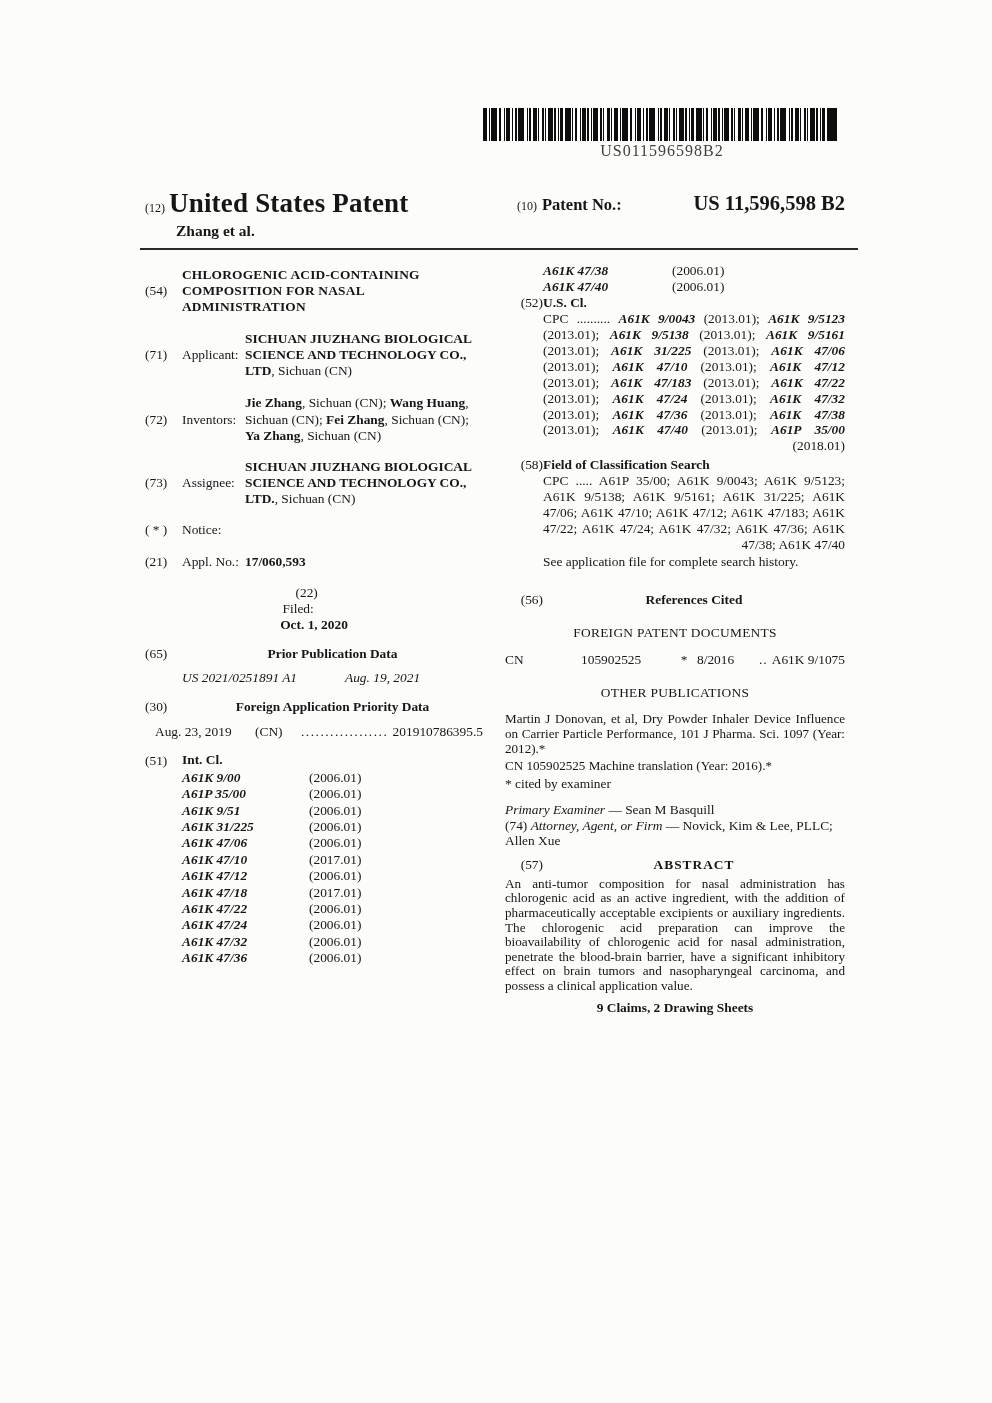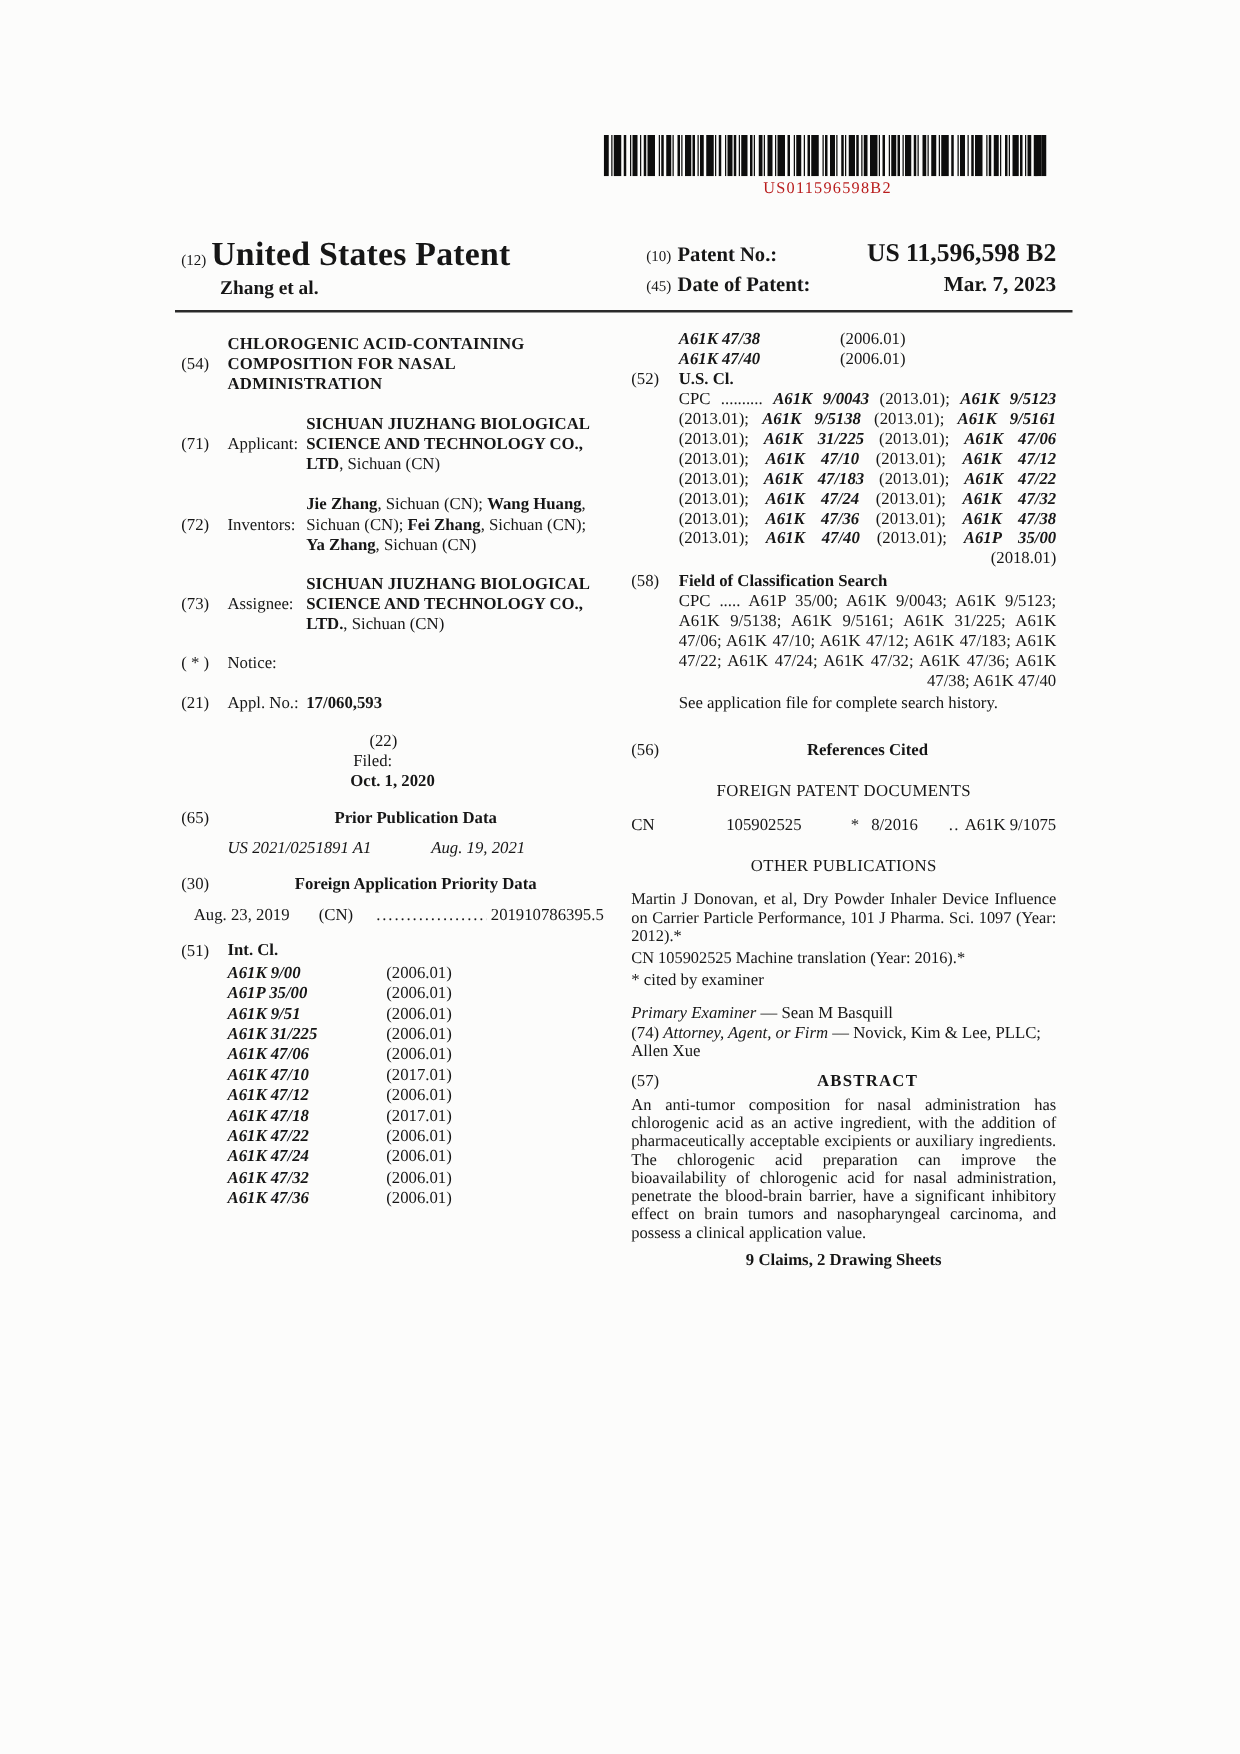--- a/index.html
+++ b/index.html
@@ -9,21 +9,21 @@
     margin:0 auto;
     background:#fcfcfb;
     font-family:"Liberation Serif","DejaVu Serif",serif;
     color:#161616;
     overflow:hidden;
   }
   
   .barcode-wrap{position:absolute;left:483px;top:108px;width:358px;text-align:center;}
   .barcode-bars{height:33px;}
   .barcode-bars svg rect{fill:#0d0d0d;}
-  .barcode-text{font-size:13px;letter-spacing:1px;margin-top:1px;color:#b91c1c;}
+  .barcode-text{font-size:16px;letter-spacing:1px;margin-top:1px;color:#404040;}
   
   .header{position:absolute;left:145px;top:188px;width:700px;}
   .header-left{position:absolute;left:0;top:0;width:360px;}
   .h-line1{white-space:nowrap;}
   .paren-num{font-size:12px;}
   .big-title{font-size:27px;font-weight:bold;letter-spacing:.2px;margin-left:4px;}
   .h-authors{font-size:15.5px;font-weight:bold;margin:3px 0 0 31px;}
   .header-right{position:absolute;left:372px;top:4px;width:328px;}
   .hr-row{display:flex;align-items:baseline;margin-bottom:3px;}
   .hr-label{font-size:16.5px;font-weight:bold;margin-left:5px;}
@@ -54,21 +54,21 @@
   .priorow .pcountry{width:42px;}
   .dots{flex:1;overflow:hidden;white-space:nowrap;letter-spacing:1.5px;margin:0 4px;}
   
   .iclhead{font-weight:bold;margin-bottom:2px;}
   .iclrow{display:flex;margin-left:37px;line-height:16.4px;}
   .col-right .iclrow{margin-left:38px;line-height:16px;}
   .iclcode{width:127px;font-weight:bold;font-style:italic;flex-shrink:0;}
   .col-right .iclcode{width:129px;}
   
   .rfield{display:flex;}
-  .rfnum{width:38px;flex-shrink:0;}
+  .rfnum{width:38px;flex-shrink:0;text-align:right;}
   .rheading{font-weight:bold;}
   .cpc-just{margin-left:38px;text-align:justify;text-align-last:right;line-height:15.9px;}
   .see-line{margin-left:38px;margin-top:1px;}
   .center-head-plain{text-align:center;margin:0 0 11px 0;letter-spacing:.3px;}
   .fpd-row{display:flex;align-items:baseline;margin-bottom:17px;}
   .fpd-country{width:76px;}
   .fpd-number{width:90px;}
   .fpd-star{width:26px;text-align:center;}
   .fpd-date{width:58px;}
   .fpd-dots{flex:1;overflow:hidden;white-space:nowrap;letter-spacing:1px;margin:0 4px;}
@@ -183,25 +183,20 @@
         <span class="paren-num">(12)</span><span class="big-title">United States Patent</span>
       </div>
       <div class="h-authors">Zhang et al.</div>
     </div>
     <div class="header-right">
       <div class="hr-row">
         <span class="paren-num">(10)</span>
         <span class="hr-label">Patent No.:</span>
         <span class="hr-value-lg">US 11,596,598 B2</span>
       </div>
-      <div class="hr-row">
-        <span class="paren-num">(45)</span>
-        <span class="hr-label">Date of Patent:</span>
-        <span class="hr-value">Mar. 7, 2023</span>
-      </div>
     </div>
   </div>
   <div class="rule"></div>
 
   <div class="col col-left">
 
     <div class="field mb16">
       <span class="fnum">(54)</span>
       <div class="fbody title-bold">CHLOROGENIC ACID-CONTAINING COMPOSITION FOR NASAL ADMINISTRATION</div>
     </div>

